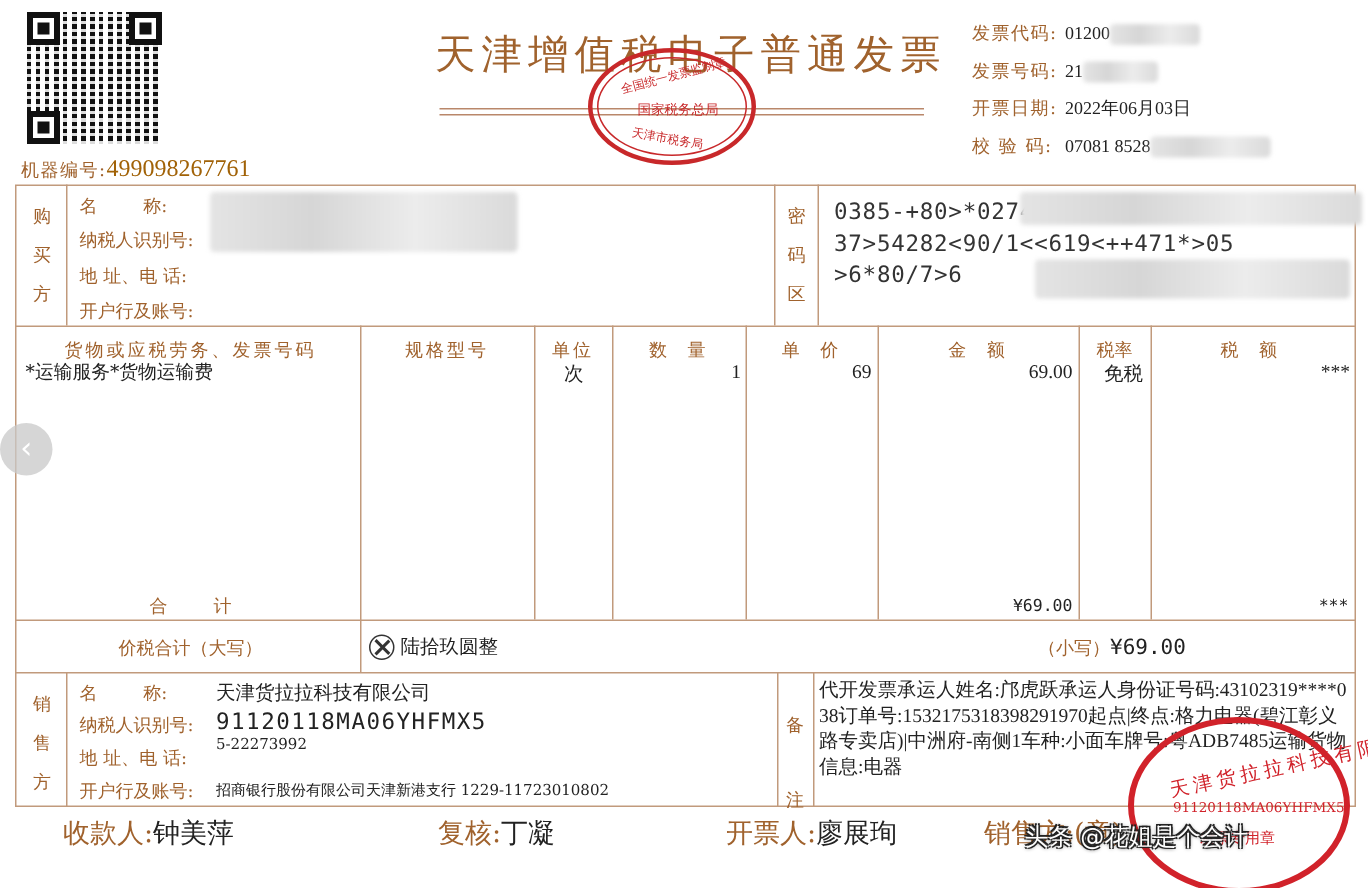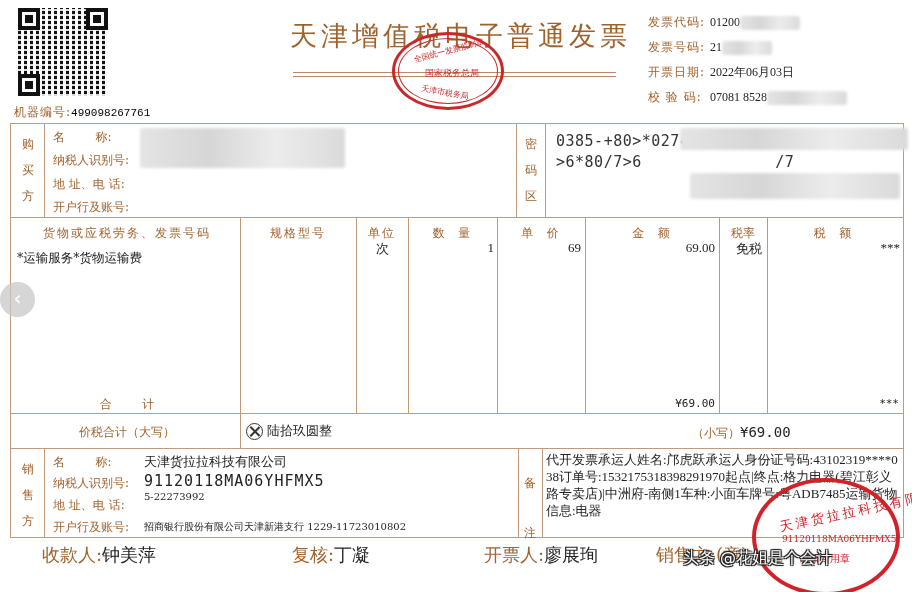--- a/index.html
+++ b/index.html
@@ -13,21 +13,21 @@
         repeating-linear-gradient(90deg, #111 0 3px, #fff 3px 6px),
         #111; }
   .qr-inner { position:absolute; inset:0; background:
         repeating-linear-gradient(0deg, rgba(255,255,255,0.85) 0 2px, transparent 2px 5px),
         repeating-linear-gradient(90deg, transparent 0 4px, rgba(255,255,255,0.7) 4px 6px); }
   .qr-finder { position:absolute; width:22px; height:22px; border:4px solid #111; background:#fff; }
   .qr-finder::after { content:""; position:absolute; left:3px; top:3px; width:8px; height:8px; background:#111; }
 
   .machine { left: 14px; top: 104px; font-size: 12px; }
   .machine .lbl { color: #a0622d; letter-spacing: 1px; }
-  .machine .val { font-family: Liberation Mono, monospace; color:#000000; font-size: 11px; }
+  .machine .val { font-family: Liberation Serif, serif; color:#a16207; font-size: 16px; }
 
   .title { left: 290px; top: 18px; font-size: 27px; letter-spacing: 4px; color: #a0622d; font-family: "DejaVu Serif", serif; }
   .title-line1 { left: 293px; top: 72px; width: 323px; height: 1px; background: #b9876a; }
   .title-line2 { left: 293px; top: 76px; width: 323px; height: 1px; background: #b9876a; }
 
   .seal-oval { left: 392px; top: 32px; width: 112px; height: 78px; border: 3px solid #c8282a; border-radius: 50%; }
   .seal-oval-inner { position:absolute; inset:3px; border:1px solid #c8282a; border-radius:50%; }
   .seal-txt { position:absolute; color:#c8282a; font-size:8px; white-space:nowrap; }
 
   .meta { left: 648px; font-size: 12px; }
@@ -138,35 +138,36 @@
 <div class="field-lbl" style="left:53px;top:199px;">开户行及账号:</div>
 <div class="abs blur" style="left:140px;top:128px;width:205px;height:40px;"></div>
 
 <div class="sidelbl" style="left:523px;top:131px;">
   <div>密</div>
   <div>码</div>
   <div>区</div>
 </div>
 <div class="pwd mono">
   <div style="white-space:pre;">0385-+80&gt;*027475*0-     -/-+</div>
+  <div style="white-space:pre;">37&gt;54282&lt;90/1&lt;&lt;619&lt;++471*&gt;05</div>
   <div style="white-space:pre;">&gt;6*80/7&gt;6              /7   </div>
 </div>
 <div class="abs blur" style="left:680px;top:128px;width:228px;height:22px;"></div>
 <div class="abs blur" style="left:690px;top:173px;width:210px;height:26px;"></div>
 
 <div class="col-head" style="left:14px;width:226px;">货物或应税劳务、发票号码</div>
 <div class="col-head" style="left:240px;width:116px;">规格型号</div>
 <div class="col-head" style="left:356px;width:52px;">单位</div>
 <div class="col-head" style="left:408px;width:89px;white-space:pre;">数  量</div>
 <div class="col-head" style="left:497px;width:88px;white-space:pre;">单  价</div>
 <div class="col-head" style="left:585px;width:134px;white-space:pre;">金  额</div>
 <div class="col-head" style="left:719px;width:48px;letter-spacing:0;">税率</div>
 <div class="col-head" style="left:767px;width:133px;white-space:pre;">税  额</div>
 
-<div class="cell" style="left:17px;font-family:'DejaVu Serif',serif;font-size:12.5px;margin-top:10px;">*运输服务*货物运输费</div>
+<div class="cell" style="left:17px;font-family:'DejaVu Serif',serif;font-size:12.5px;">*运输服务*货物运输费</div>
 <div class="cell" style="left:376px;">次</div>
 <div class="cell" style="left:408px;width:86px;text-align:right;">1</div>
 <div class="cell" style="left:497px;width:84px;text-align:right;">69</div>
 <div class="cell" style="left:585px;width:130px;text-align:right;">69.00</div>
 <div class="cell" style="left:736px;">免税</div>
 <div class="cell" style="left:767px;width:133px;text-align:right;">***</div>
 
 <div class="field-lbl" style="left:14px;top:396px;width:226px;text-align:center;white-space:pre;">合        计</div>
 <div class="field-val mono" style="left:585px;top:397px;width:130px;text-align:right;font-size:11px;">¥69.00</div>
 <div class="field-val mono" style="left:767px;top:397px;width:132px;text-align:right;font-size:11px;">***</div>

